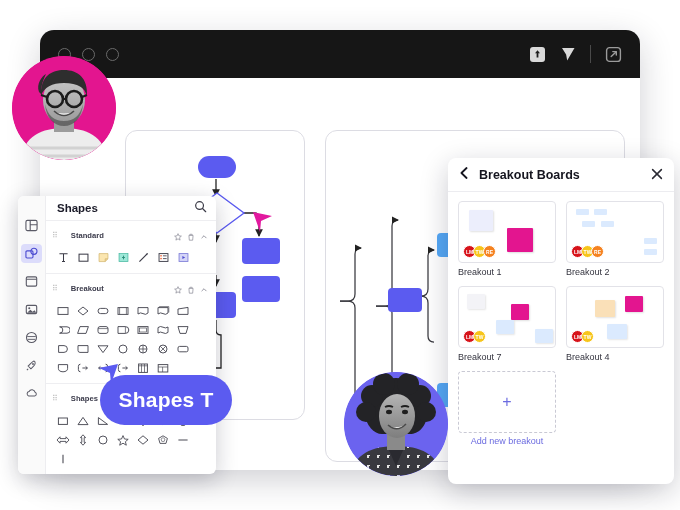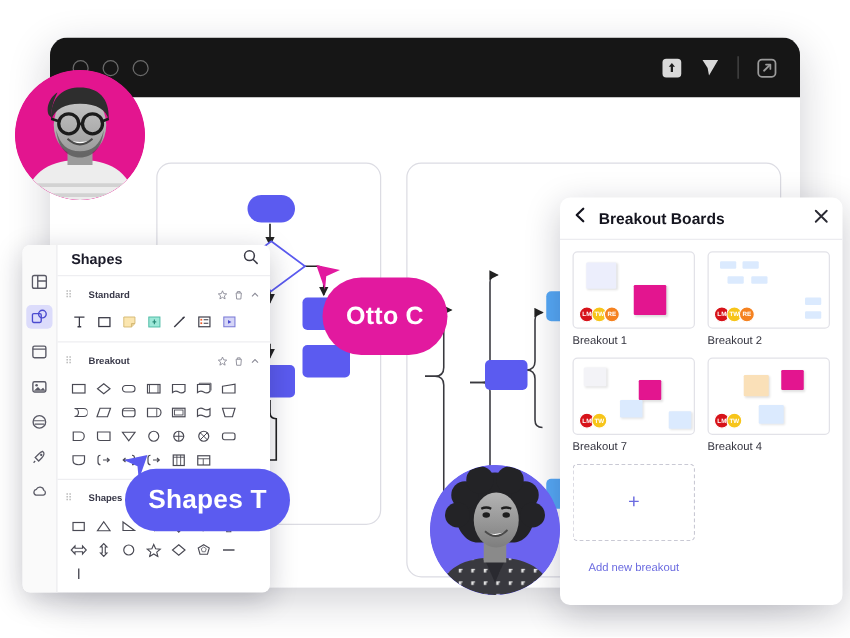--- a/index.html
+++ b/index.html
@@ -144,21 +144,21 @@
     position: absolute; right: 5px; bottom: 5px;
     width: 12px; height: 12px; border-radius: 50%; background: #54545e;
     display: flex; flex-direction: column; align-items: center; justify-content: center; gap: 1.3px;
   }
   .kebab i { width: 1.6px; height: 1.6px; border-radius: 50%; background: #fff; display: block; }
   .bo-add {
     height: 62px; border: 1.3px dashed #c9c9d4; border-radius: 4px;
     display: flex; align-items: center; justify-content: center;
     color: #6b6be0; font-size: 16px; font-weight: 300;
   }
-  .bo-add-label { margin-top: 16px; font-size: 9px; color: #6b6be0; text-align: center; }
+  .bo-add-label { margin-top: 3px; font-size: 9px; color: #6b6be0; text-align: center; }
 
   
   .person { position: absolute; width: 104px; height: 104px; z-index: 30; }
   .person .blob { position: absolute; inset: 0; border-radius: 50%; }
   .person .photo {
     position: absolute; inset: 0; border-radius: 50%; overflow: hidden;
   }
   #person-left  { left: 12px;  top: 56px; }
   #person-right { left: 344px; top: 372px; }
 </style>
@@ -702,21 +702,20 @@
       <div class="bo-item">
         <div class="bo-add">+</div>
         <span class="bo-add-label">Add new breakout</span>
       </div>
     </div>
   </div>
 
   <svg class="cursor-arrow" style="left:250px;top:210px;width:26px;height:26px;">
     <path d="M3 2 L22 6 L11 11 L10 22 Z" fill="#e2199f"></path>
   </svg>
-  <div class="cursor-label" id="cursor-otto">Otto C</div>
 
   <svg class="cursor-arrow" style="left:96px;top:362px;width:26px;height:26px;">
     <path d="M22 2 L3 6 L14 11 L15 22 Z" fill="#5b5bf0"></path>
   </svg>
   <div class="cursor-label" id="cursor-charlie">Shapes T</div>
 
   <div class="person" id="person-left">
     <div class="blob" style="background:#e3158f;"></div>
     <div class="photo">
       <svg width="104" height="104" viewBox="0 0 104 104">

